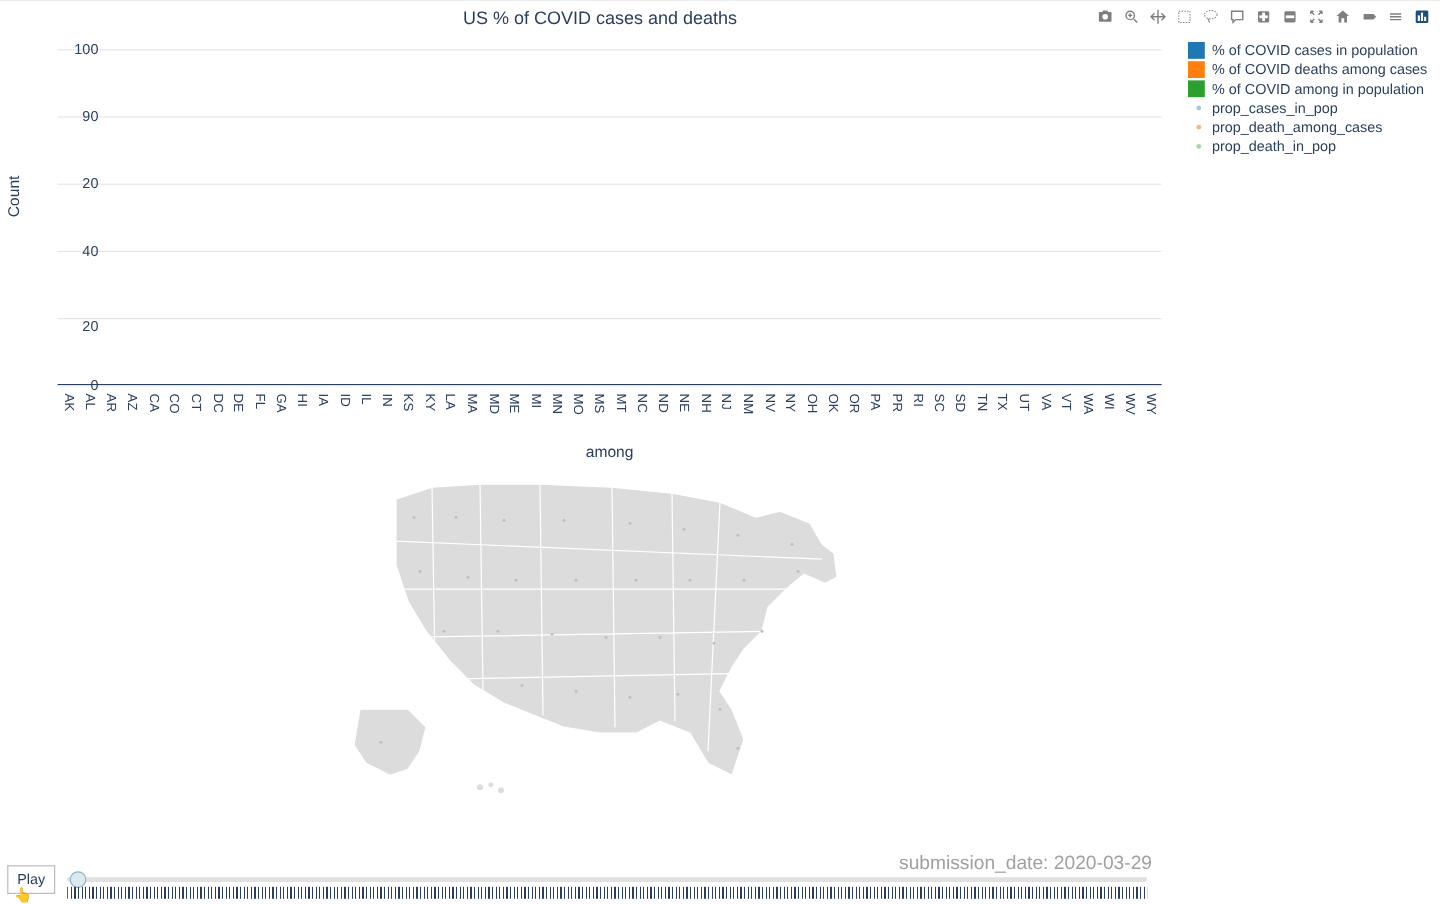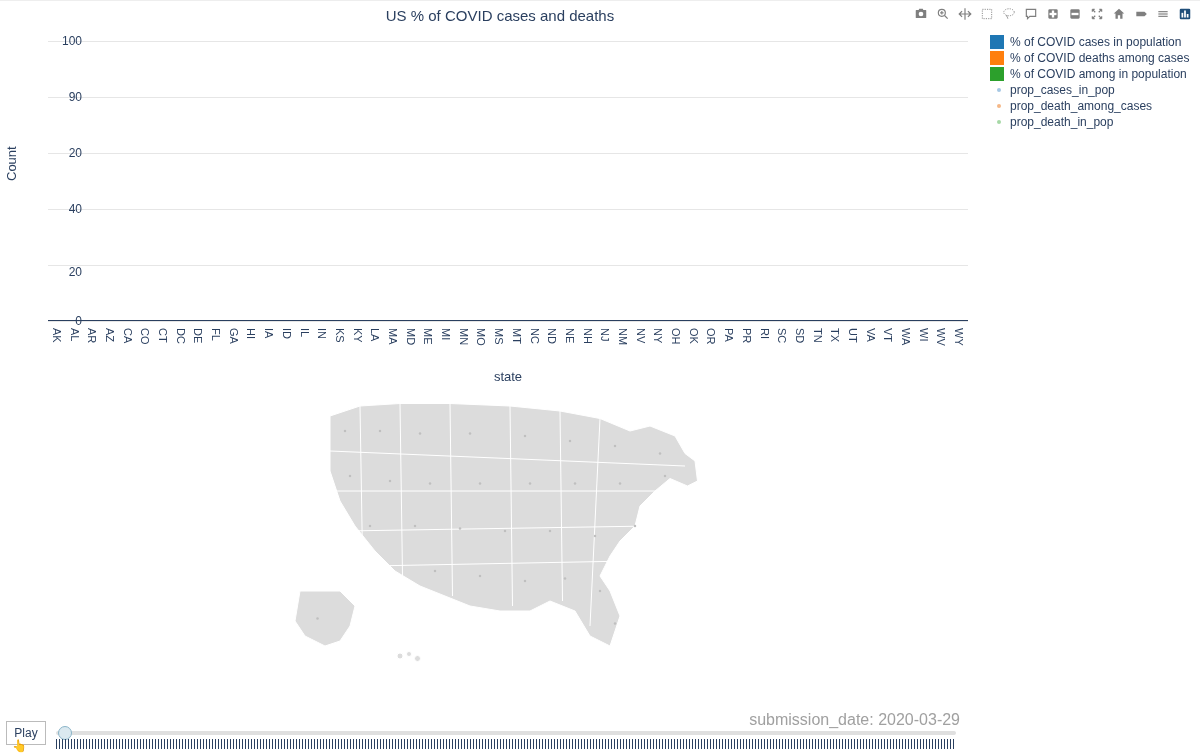--- a/index.html
+++ b/index.html
@@ -331,21 +331,21 @@
     <div class="xtick" style="left: 769.615px;">TN</div>
     <div class="xtick" style="left: 787.308px;">TX</div>
     <div class="xtick" style="left: 805px;">UT</div>
     <div class="xtick" style="left: 822.692px;">VA</div>
     <div class="xtick" style="left: 840.385px;">VT</div>
     <div class="xtick" style="left: 858.077px;">WA</div>
     <div class="xtick" style="left: 875.769px;">WI</div>
     <div class="xtick" style="left: 893.462px;">WV</div>
     <div class="xtick" style="left: 911.154px;">WY</div>
   </div>
-<div class="xlabel">state</div>
+<div class="xlabel">among</div>
 
 <div class="legend">
   <div class="legend-item">
     <span class="legend-swatch" style="background:#1f77b4"></span>
     <span>% of COVID cases in population</span>
   </div>
   <div class="legend-item">
     <span class="legend-swatch" style="background:#ff7f0e"></span>
     <span>% of COVID deaths among cases</span>
   </div>

